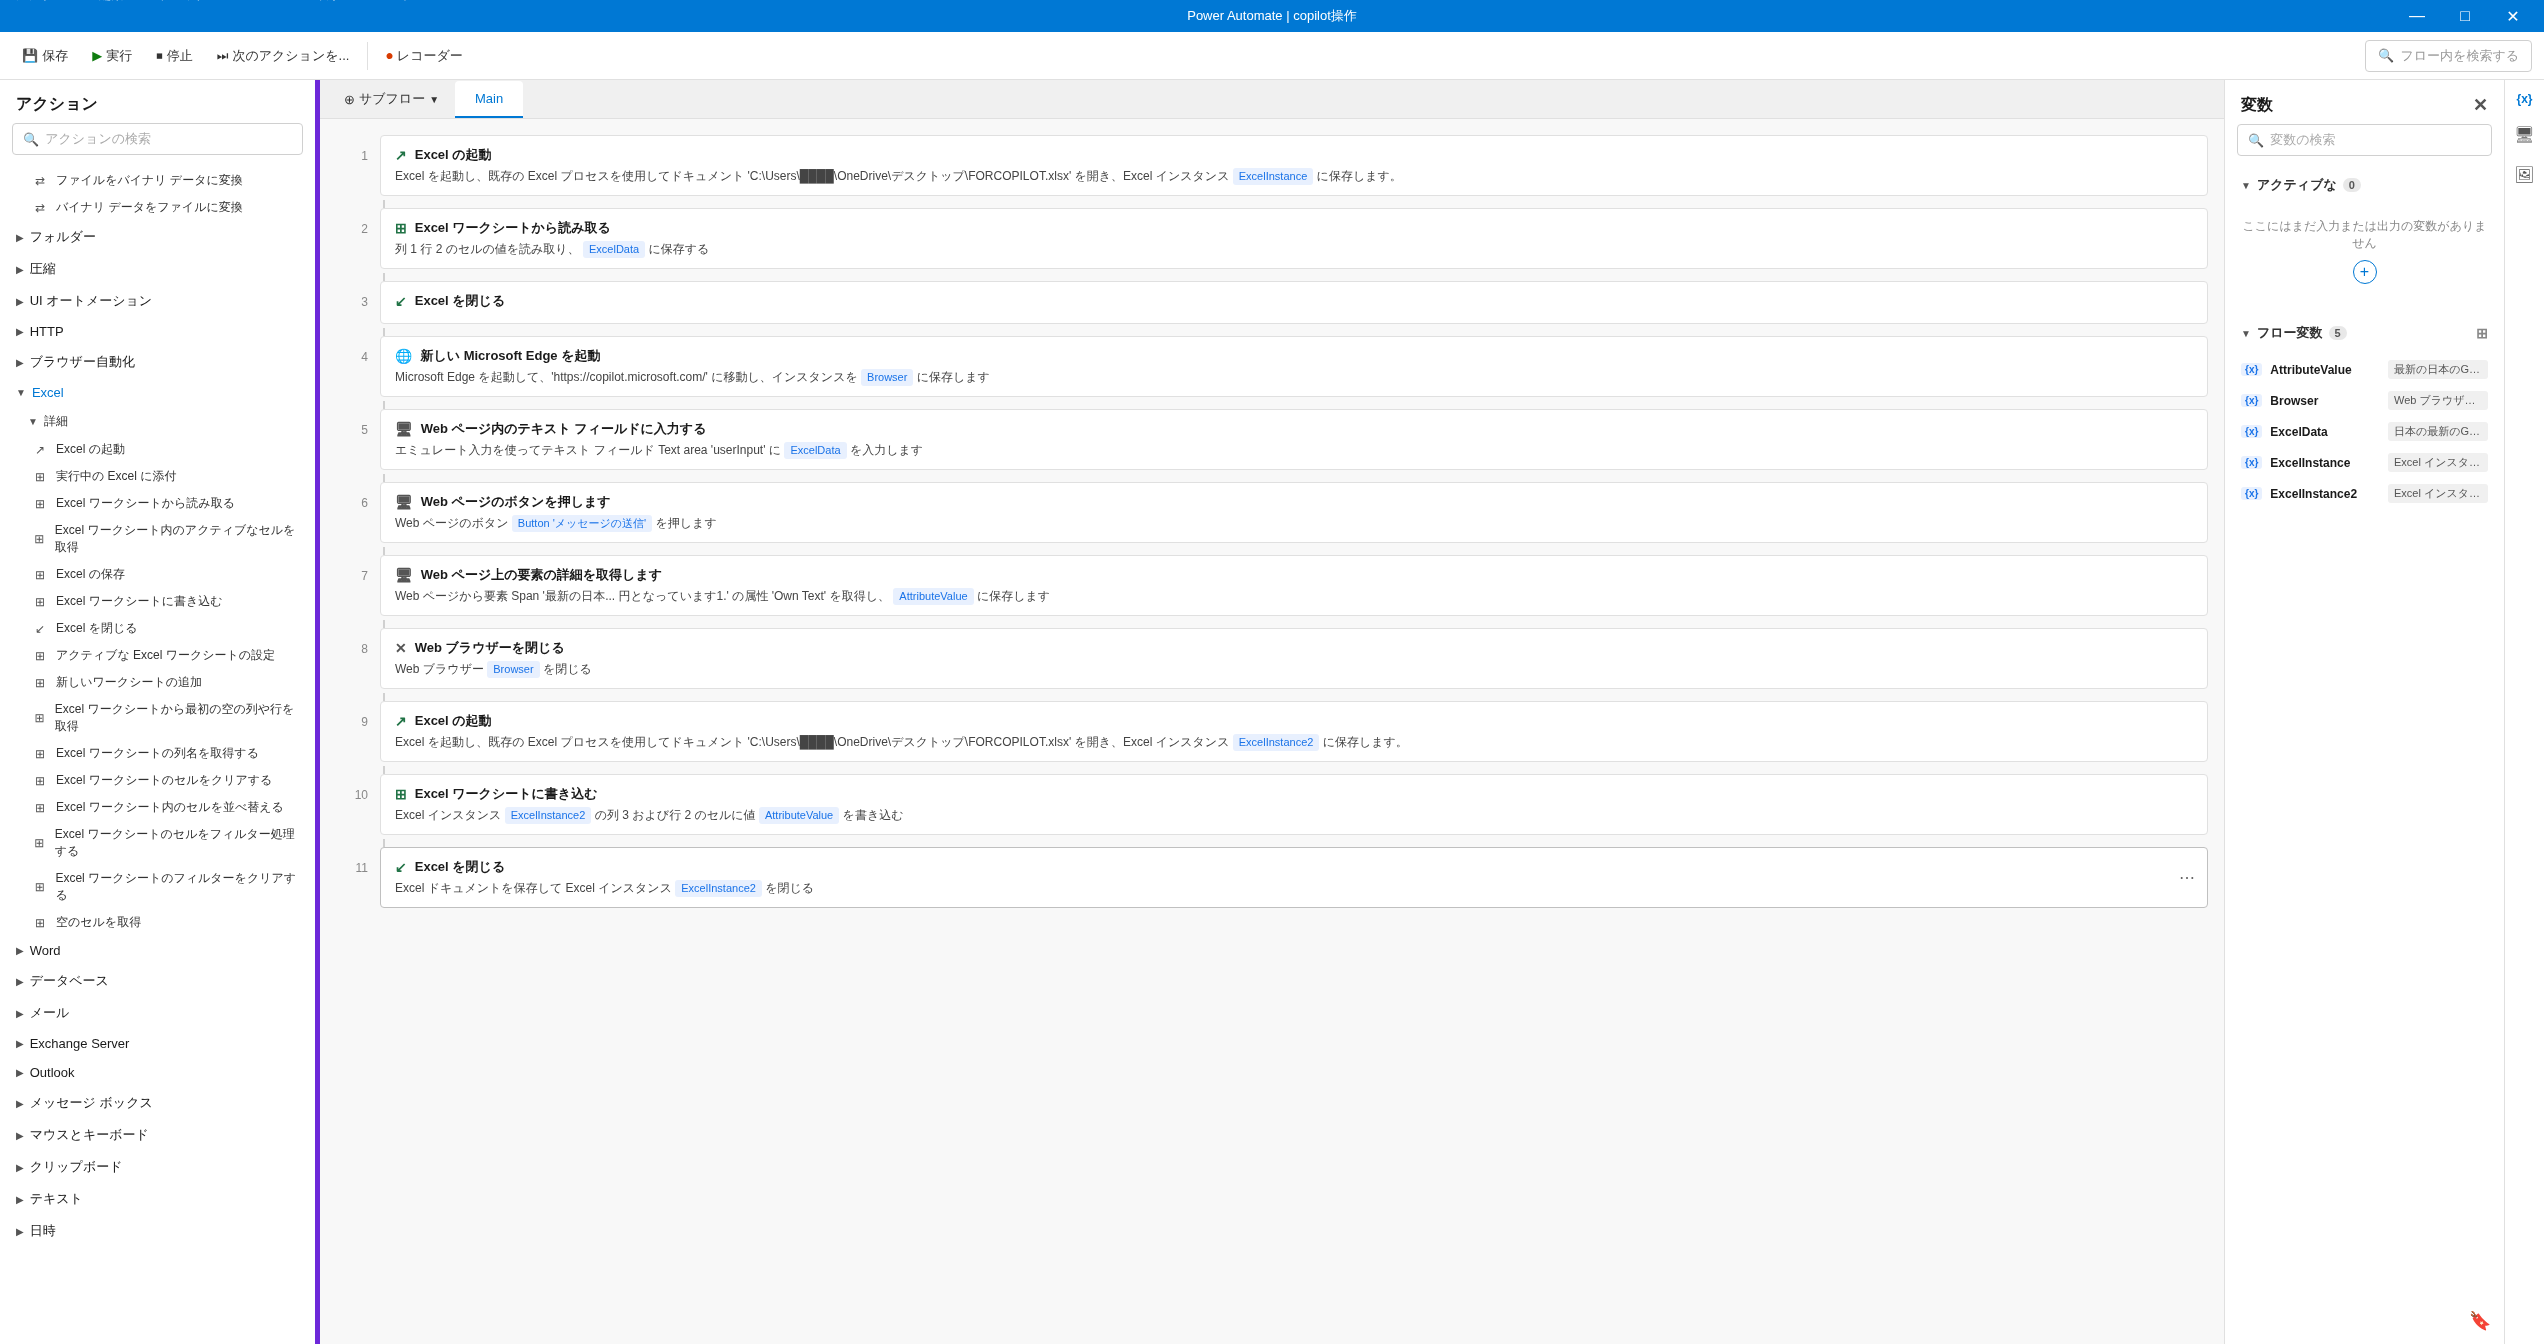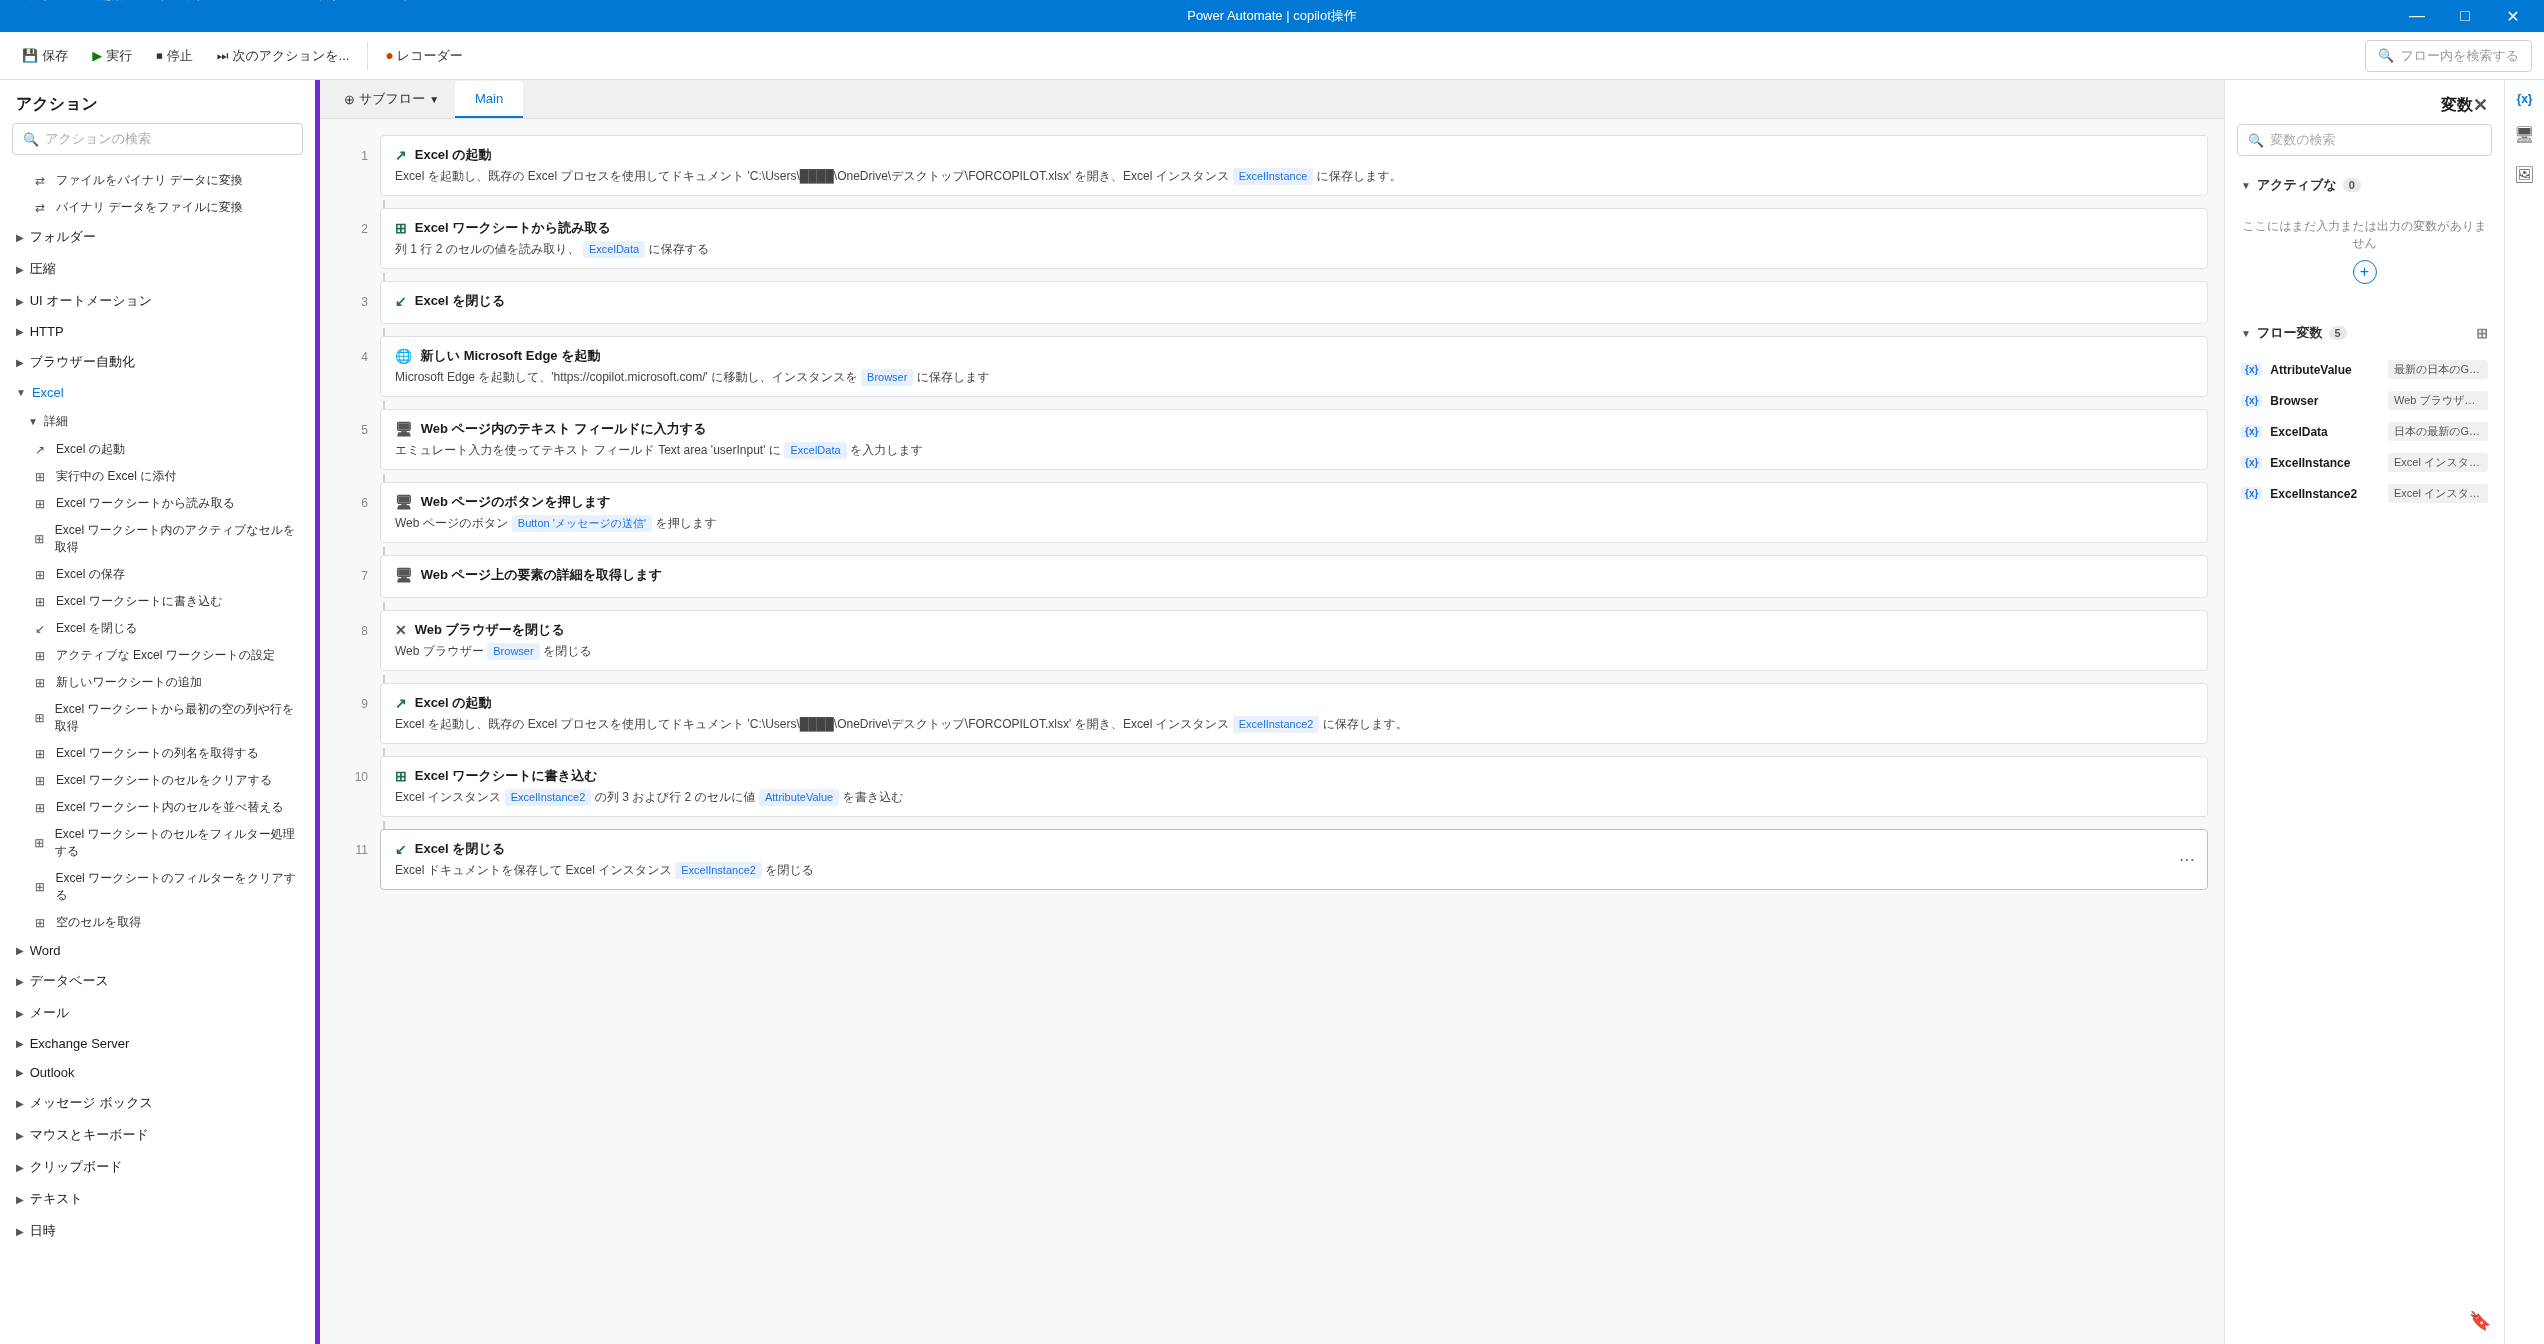--- a/index.html
+++ b/index.html
@@ -175,21 +175,21 @@
     
     .variables-panel {
       width: 280px;
       background: white;
       border-left: 1px solid #e0e0e0;
       display: flex;
       flex-direction: column;
       overflow: hidden;
     }
     .variables-header {
-      display: flex; align-items: center; justify-content: flex-end;
+      display: flex; align-items: center; justify-content: space-between;
       padding: 14px 16px 8px;
       font-size: 16px; font-weight: 600; color: #1a1a1a;
     }
     .variables-close { cursor: pointer; color: #555; font-size: 18px; }
     .variables-search {
       margin: 0 12px 8px;
       display: flex; align-items: center; gap: 6px;
       padding: 6px 10px; border: 1px solid #d0d0d0; border-radius: 4px;
       color: #999; font-size: 13px;
     }
@@ -597,20 +597,25 @@
       </div>
       <div class="connector-line"></div>
 
       <div class="flow-step">
         <div class="step-number">7</div>
         <div class="step-card">
           <div class="step-title">
             <span style="color:#555;font-size:14px;">🖥</span>
             <span>Web ページ上の要素の詳細を取得します</span>
           </div>
+          <div class="step-desc">
+            <span>Web ページから要素 Span '最新の日本... 円となっています1.' の属性 'Own Text' を取得し、</span>
+            <span class="tag">AttributeValue</span>
+            <span> に保存します</span>
+          </div>
         </div>
       </div>
       <div class="connector-line"></div>
 
       <div class="flow-step">
         <div class="step-number">8</div>
         <div class="step-card">
           <div class="step-title">
             <span style="color:#555;font-size:14px;">✕</span>
             <span>Web ブラウザーを閉じる</span>

